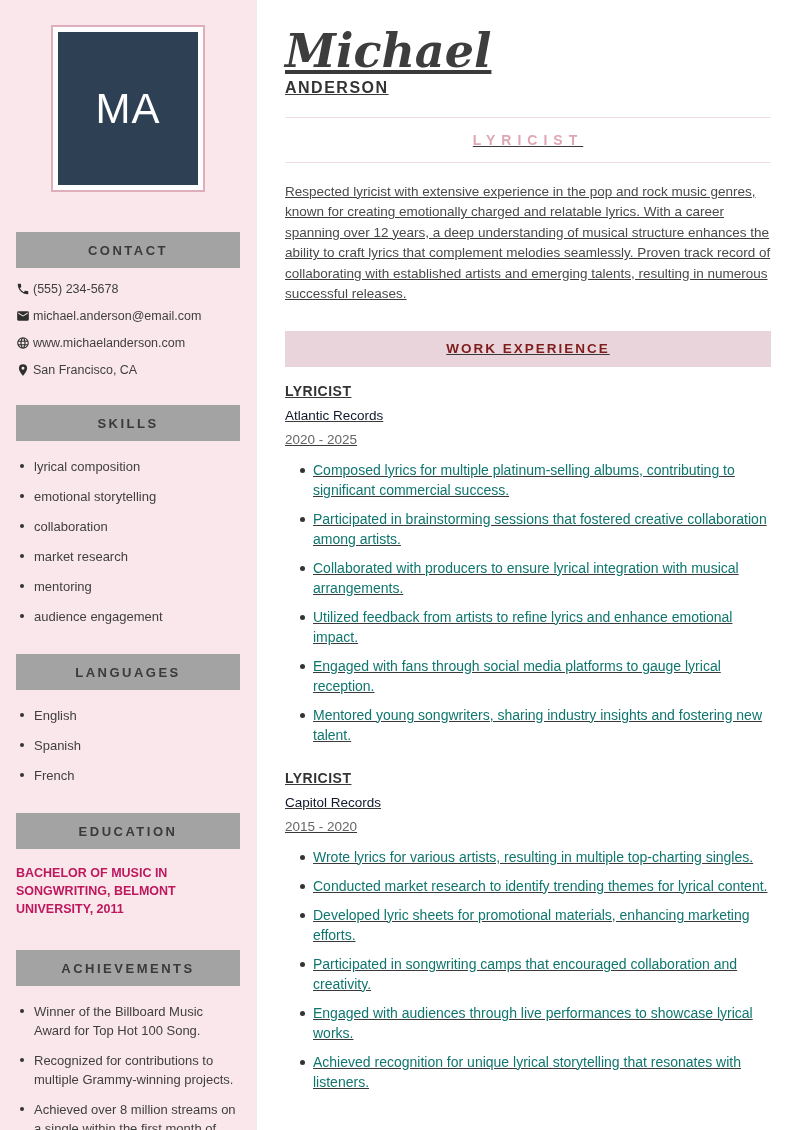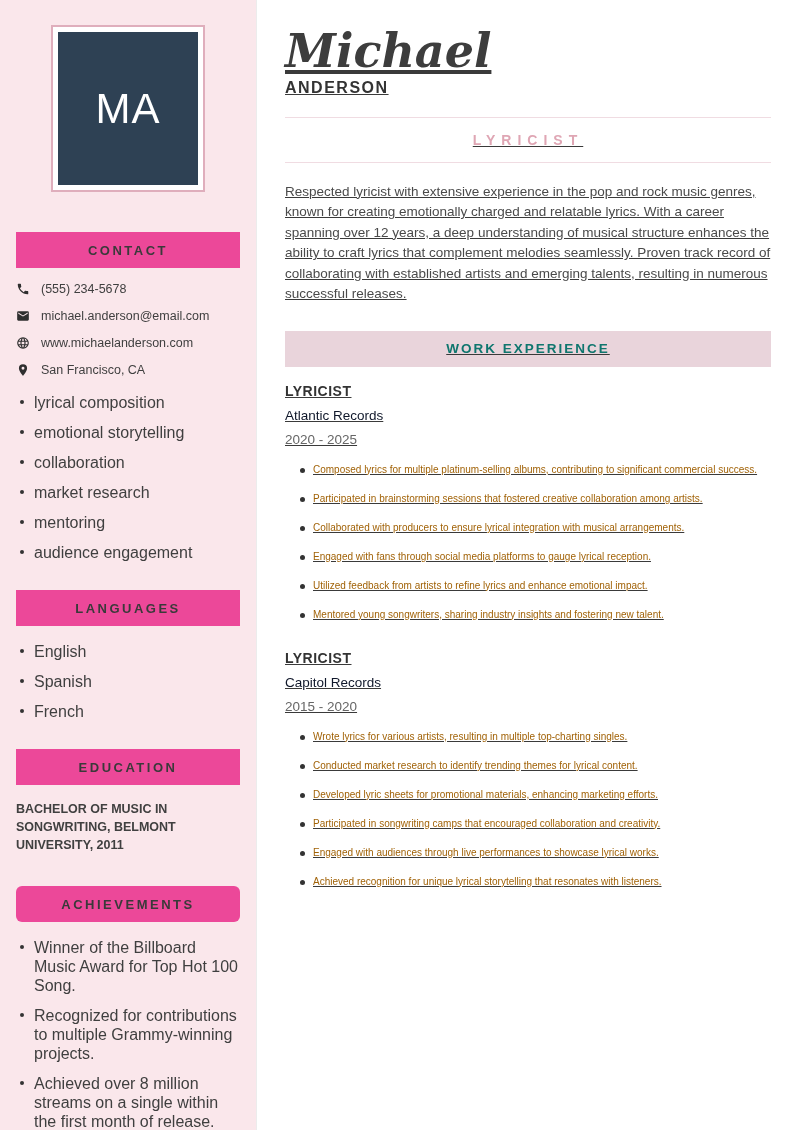--- a/index.html
+++ b/index.html
@@ -38,68 +38,68 @@
     align-items: center;
     justify-content: center;
     color: #ffffff;
     font-size: 42px;
     font-weight: 500;
     letter-spacing: 1px;
   }
   .side-band {
     margin-top: 28px;
     height: 36px;
-    background: #ec4899;
+    background: #a3a3a3;
     display: flex;
     align-items: center;
     justify-content: center;
     font-size: 13px;
     font-weight: 700;
     letter-spacing: 2.5px;
     color: #3a3a3a;
   }
   .side-band.first { margin-top: 40px; }
   .contact-list { margin-top: 14px; }
   .contact-row {
     display: flex;
     align-items: flex-end;
-    gap: 11px;
+    gap: 3px;
     margin-bottom: 13px;
     font-size: 12.5px;
     color: #3f3f3f;
   }
   .contact-row svg { width: 14px; height: 14px; fill: #2f2f2f; flex: 0 0 14px; }
   .side-list { list-style: none; margin-top: 16px; }
   .side-list li {
     position: relative;
     padding-left: 18px;
     margin-bottom: 11px;
-    font-size: 16px;
+    font-size: 13px;
     line-height: 19px;
     color: #3f3f3f;
   }
   .side-list li::before {
     content: "";
     position: absolute;
     left: 4px;
     top: 7px;
     width: 4px;
     height: 4px;
     border-radius: 50%;
     background: #333333;
   }
   .edu-text {
     margin-top: 15px;
     font-size: 12.5px;
     font-weight: 700;
     line-height: 18px;
-    color: #404040;
+    color: #be185d;
     text-transform: uppercase;
   }
-  .side-band.ach { margin-top: 32px; border-radius: 6px; }
+  .side-band.ach { margin-top: 32px; }
 
   
   .main {
     flex: 1;
     padding: 26px 29px 0 28px;
     text-decoration: underline;
   }
   .first-name {
     font-family: "DejaVu Serif", serif;
     font-style: italic;
@@ -137,21 +137,21 @@
   .work-band {
     margin-top: 26px;
     height: 36px;
     background: #e9d4db;
     display: flex;
     align-items: center;
     justify-content: center;
     font-size: 13.5px;
     font-weight: 700;
     letter-spacing: 2px;
-    color: #0f766e;
+    color: #7f1d1d;
   }
   .job { margin-top: 16px; }
   .job + .job { margin-top: 25px; }
   .job-title {
     font-size: 14px;
     font-weight: 700;
     letter-spacing: 0.5px;
     color: #333333;
   }
   .job-company {
@@ -162,23 +162,23 @@
   .job-dates {
     margin-top: 9px;
     font-size: 13.5px;
     color: #666666;
   }
   .job-bullets { list-style: none; margin-top: 13px; }
   .job-bullets li {
     position: relative;
     padding-left: 28px;
     margin-bottom: 9px;
-    font-size: 10px;
+    font-size: 14px;
     line-height: 20px;
-    color: #a16207;
+    color: #0f766e;
   }
   .job-bullets li::before {
     content: "";
     position: absolute;
     left: 15px;
     top: 8px;
     width: 5px;
     height: 5px;
     border-radius: 50%;
     background: #333333;
@@ -216,20 +216,21 @@
         <span>www.michaelanderson.com</span>
       </div>
       <div class="contact-row">
         <svg viewBox="0 0 24 24">
             <path d="M12 2a7 7 0 0 0-7 7c0 5.25 7 13 7 13s7-7.75 7-13a7 7 0 0 0-7-7zm0 9.5a2.5 2.5 0 1 1 0-5 2.5 2.5 0 0 1 0 5z"></path>
           </svg>
         <span>San Francisco, CA</span>
       </div>
     </div>
 
+    <div class="side-band">SKILLS</div>
     <ul class="side-list">
       <li>lyrical composition</li>
       <li>emotional storytelling</li>
       <li>collaboration</li>
       <li>market research</li>
       <li>mentoring</li>
       <li>audience engagement</li>
     </ul>
 
     <div class="side-band">LANGUAGES</div>
@@ -265,22 +266,22 @@
     <div class="work-band">WORK EXPERIENCE</div>
 
     <section class="job">
       <div class="job-title">LYRICIST</div>
       <div class="job-company">Atlantic Records</div>
       <div class="job-dates">2020 - 2025</div>
       <ul class="job-bullets">
         <li>Composed lyrics for multiple platinum-selling albums, contributing to significant commercial success.</li>
         <li>Participated in brainstorming sessions that fostered creative collaboration among artists.</li>
         <li>Collaborated with producers to ensure lyrical integration with musical arrangements.</li>
+        <li>Utilized feedback from artists to refine lyrics and enhance emotional impact.</li>
         <li>Engaged with fans through social media platforms to gauge lyrical reception.</li>
-        <li>Utilized feedback from artists to refine lyrics and enhance emotional impact.</li>
         <li>Mentored young songwriters, sharing industry insights and fostering new talent.</li>
       </ul>
     </section>
 
     <section class="job">
       <div class="job-title">LYRICIST</div>
       <div class="job-company">Capitol Records</div>
       <div class="job-dates">2015 - 2020</div>
       <ul class="job-bullets">
         <li>Wrote lyrics for various artists, resulting in multiple top-charting singles.</li>

